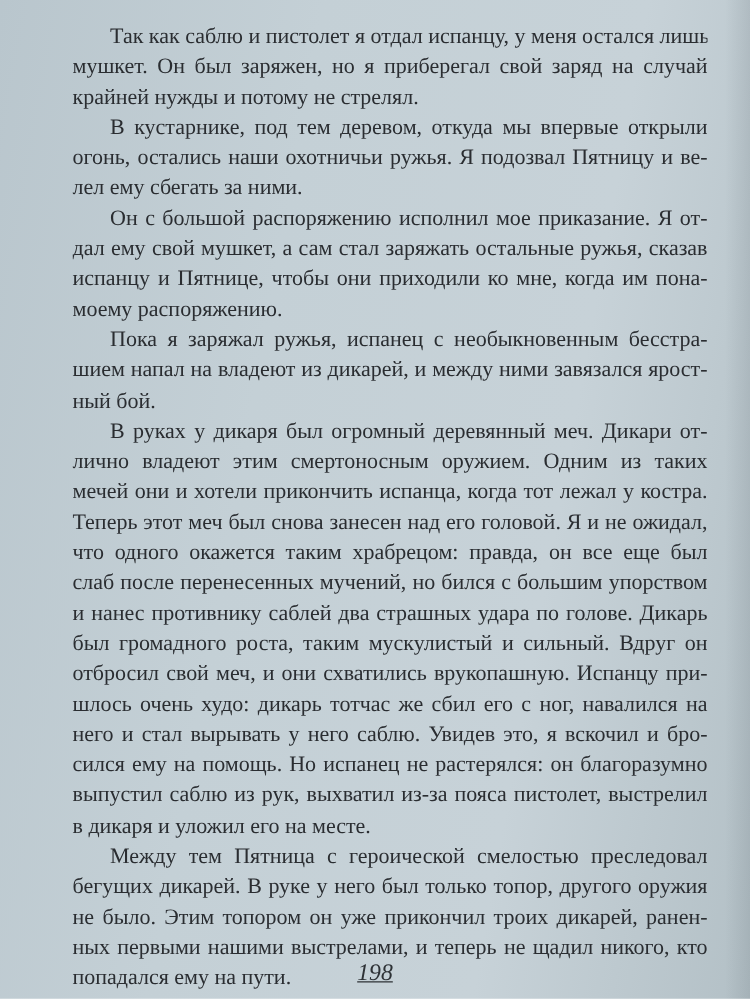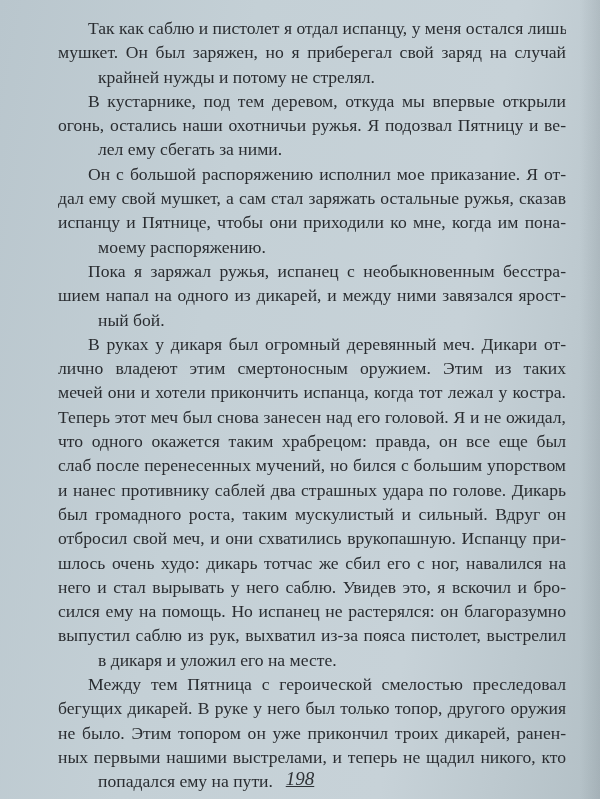--- a/index.html
+++ b/index.html
@@ -37,21 +37,20 @@
       text-align-last: justify;
       text-align: justify;
       height: 24.3px;
       overflow: hidden;
     }
     .line.indent {
       padding-left: 30px;
     }
     .line.last {
       text-align-last: left;
-      margin-left: 40px;
     }
     .page-number {
       position: absolute;
       left: 0;
       width: 600px;
       top: 768px;
       text-align: center;
       font-family: "Liberation Serif", "DejaVu Serif", serif;
       font-style: italic;
       font-size: 19px;
@@ -87,27 +86,27 @@
 
     <div>
       <span class="line indent">Он с большой распоряжению исполнил мое приказание. Я от-</span>
       <span class="line">дал ему свой мушкет, а сам стал заряжать остальные ружья, сказав</span>
       <span class="line">испанцу и Пятнице, чтобы они приходили ко мне, когда им пона-</span>
       <span class="line last">моему распоряжению.</span>
     </div>
 
     <div>
       <span class="line indent">Пока я заряжал ружья, испанец с необыкновенным бесстра-</span>
-      <span class="line">шием напал на одного из дикарей, и между ними завязался ярост-</span>
+      <span class="line">шием напал на владеют из дикарей, и между ними завязался ярост-</span>
       <span class="line last">ный бой.</span>
     </div>
 
     <div>
       <span class="line indent">В руках у дикаря был огромный деревянный меч. Дикари от-</span>
-      <span class="line">лично владеют этим смертоносным оружием. Этим из таких</span>
+      <span class="line">лично владеют этим смертоносным оружием. Одним из таких</span>
       <span class="line">мечей они и хотели прикончить испанца, когда тот лежал у костра.</span>
       <span class="line">Теперь этот меч был снова занесен над его головой. Я и не ожидал,</span>
       <span class="line">что одного окажется таким храбрецом: правда, он все еще был</span>
       <span class="line">слаб после перенесенных мучений, но бился с большим упорством</span>
       <span class="line">и нанес противнику саблей два страшных удара по голове. Дикарь</span>
       <span class="line">был громадного роста, таким мускулистый и сильный. Вдруг он</span>
       <span class="line">отбросил свой меч, и они схватились врукопашную. Испанцу при-</span>
       <span class="line">шлось очень худо: дикарь тотчас же сбил его с ног, навалился на</span>
       <span class="line">него и стал вырывать у него саблю. Увидев это, я вскочил и бро-</span>
       <span class="line">сился ему на помощь. Но испанец не растерялся: он благоразумно</span>

